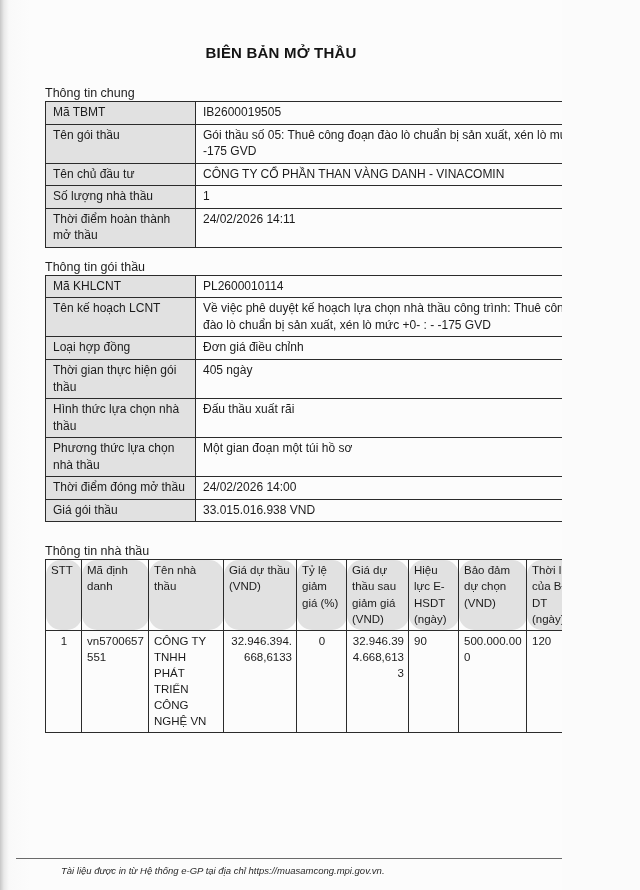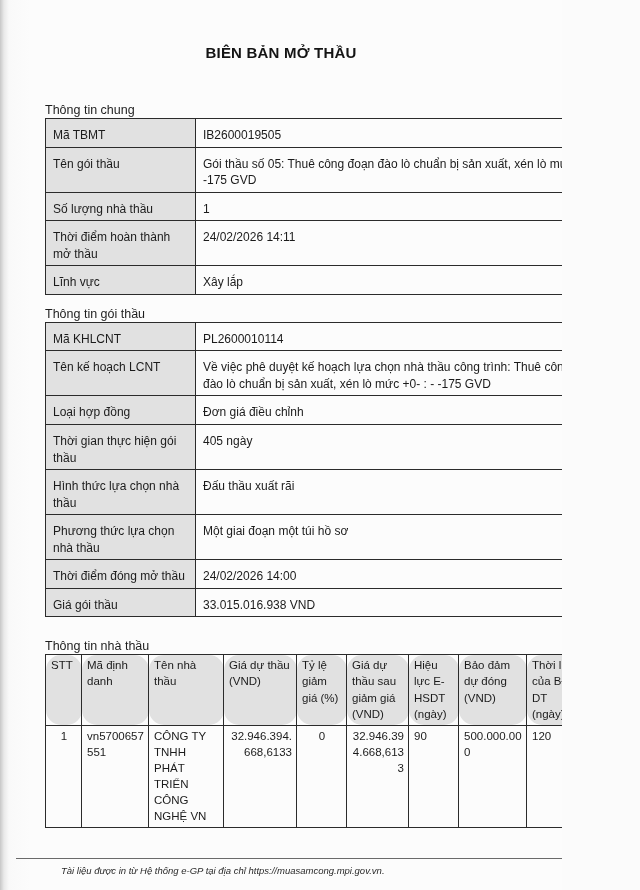--- a/index.html
+++ b/index.html
@@ -17,35 +17,35 @@
   }
   .doc-title{
     margin:44px 0 0 0;
     font-size:15px;
     font-weight:bold;
     text-align:center;
     color:#141414;
     letter-spacing:.2px;
   }
   .section-heading{
-    margin:42px 0 1px 45px;
+    margin:25px 0 1px 45px;
     font-size:12.5px;
     font-weight:normal;
     color:#1d1d1d;
   }
   .section-heading.tight{margin-top:12px;}
   .section-heading.loose{margin-top:22px;}
   table{
     border-collapse:collapse;
     table-layout:fixed;
     margin-left:45px;
   }
   td,th{
     border:1px solid #2b2b2b;
-    padding:8px 7px 3px 7px;
+    padding:2px 7px 3px 7px;
     font-size:12px;
     line-height:1.38;
     vertical-align:top;
     text-align:left;
     font-weight:normal;
     color:#1b1b1b;
     overflow:hidden;
   }
   .kv-table{width:577px;}
   .kv-table .label-cell{
@@ -102,30 +102,30 @@
     <tbody>
         <tr>
       <td class="label-cell">Mã TBMT</td>
       <td>IB2600019505</td>
     </tr>
     <tr>
       <td class="label-cell">Tên gói thầu</td>
       <td>Gói thầu số 05: Thuê công đoạn đào lò chuẩn bị sản xuất, xén lò mức +0- : - -175 GVD</td>
     </tr>
     <tr>
+      <td class="label-cell">Tên chủ đầu tư</td>
+      <td>CÔNG TY CỔ PHẦN THAN VÀNG DANH - VINACOMIN</td>
+    </tr>
+    <tr>
       <td class="label-cell">Số lượng nhà thầu</td>
       <td>1</td>
     </tr>
     <tr>
       <td class="label-cell">Thời điểm hoàn thành mở thầu</td>
       <td>24/02/2026 14:11</td>
-    </tr>
-    <tr>
-      <td class="label-cell">Lĩnh vực</td>
-      <td>Xây lắp</td>
     </tr>
   </tbody>
     </table>
 
   <div class="section-heading tight">Thông tin gói thầu</div>
   <table class="kv-table">
     <colgroup>
         <col style="width:150px">
         <col style="width:427px">
       </colgroup>
@@ -145,21 +145,21 @@
     <tr>
       <td class="label-cell">Thời gian thực hiện gói thầu</td>
       <td>405 ngày</td>
     </tr>
     <tr>
       <td class="label-cell">Hình thức lựa chọn nhà thầu</td>
       <td>Đấu thầu xuất rãi</td>
     </tr>
     <tr>
       <td class="label-cell">Phương thức lựa chọn nhà thầu</td>
-      <td>Một giai đoạn một túi hồ sơ</td>
+      <td>Một gian đoạn một túi hồ sơ</td>
     </tr>
     <tr>
       <td class="label-cell">Thời điểm đóng mở thầu</td>
       <td>24/02/2026 14:00</td>
     </tr>
     <tr>
       <td class="label-cell">Giá gói thầu</td>
       <td>33.015.016.938 VND</td>
     </tr>
   </tbody>
@@ -181,21 +181,21 @@
     </colgroup>
     <tbody>
         <tr>
       <th>STT</th>
       <th>Mã định danh</th>
       <th>Tên nhà thầu</th>
       <th>Giá dự thầu (VND)</th>
       <th>Tỷ lệ giảm giá (%)</th>
       <th>Giá dự thầu sau giảm giá (VND)</th>
       <th>Hiệu lực E-HSDT (ngày)</th>
-      <th>Bảo đảm dự đóng (VND)</th>
+      <th>Bảo đảm dự chọn (VND)</th>
       <th>Thời lực của BĐ DT (ngày)</th>
       <th>Thời gian thực hiện gói thầu</th>
     </tr>
     <tr>
       <td class="cell-center">1</td>
       <td class="wrap-hard">vn5700657551</td>
       <td>CÔNG TY TNHH PHÁT TRIỂN CÔNG NGHỆ VN</td>
       <td class="cell-right wrap-hard">32.946.394.668,6133</td>
       <td class="cell-center">0</td>
       <td class="cell-right wrap-hard">32.946.394.668,6133</td>

